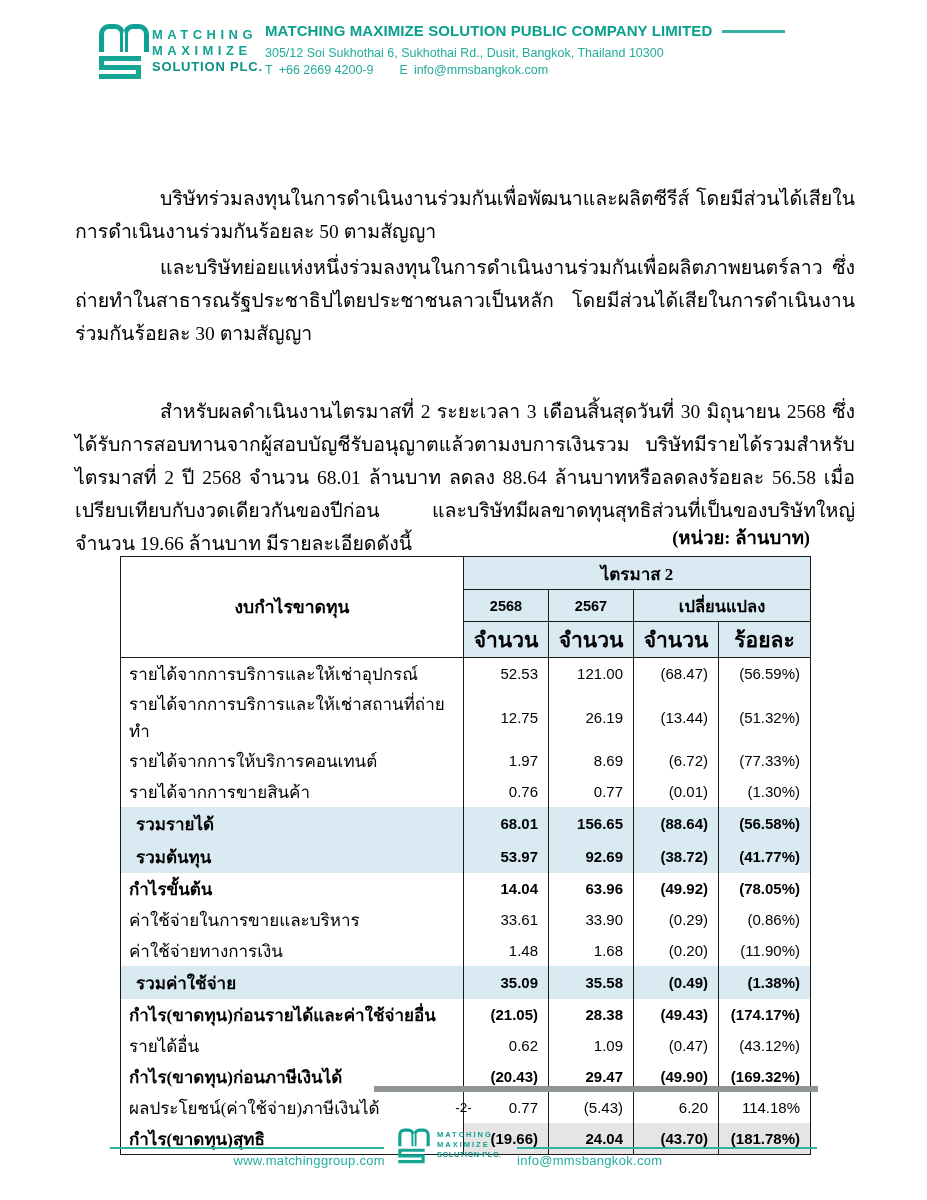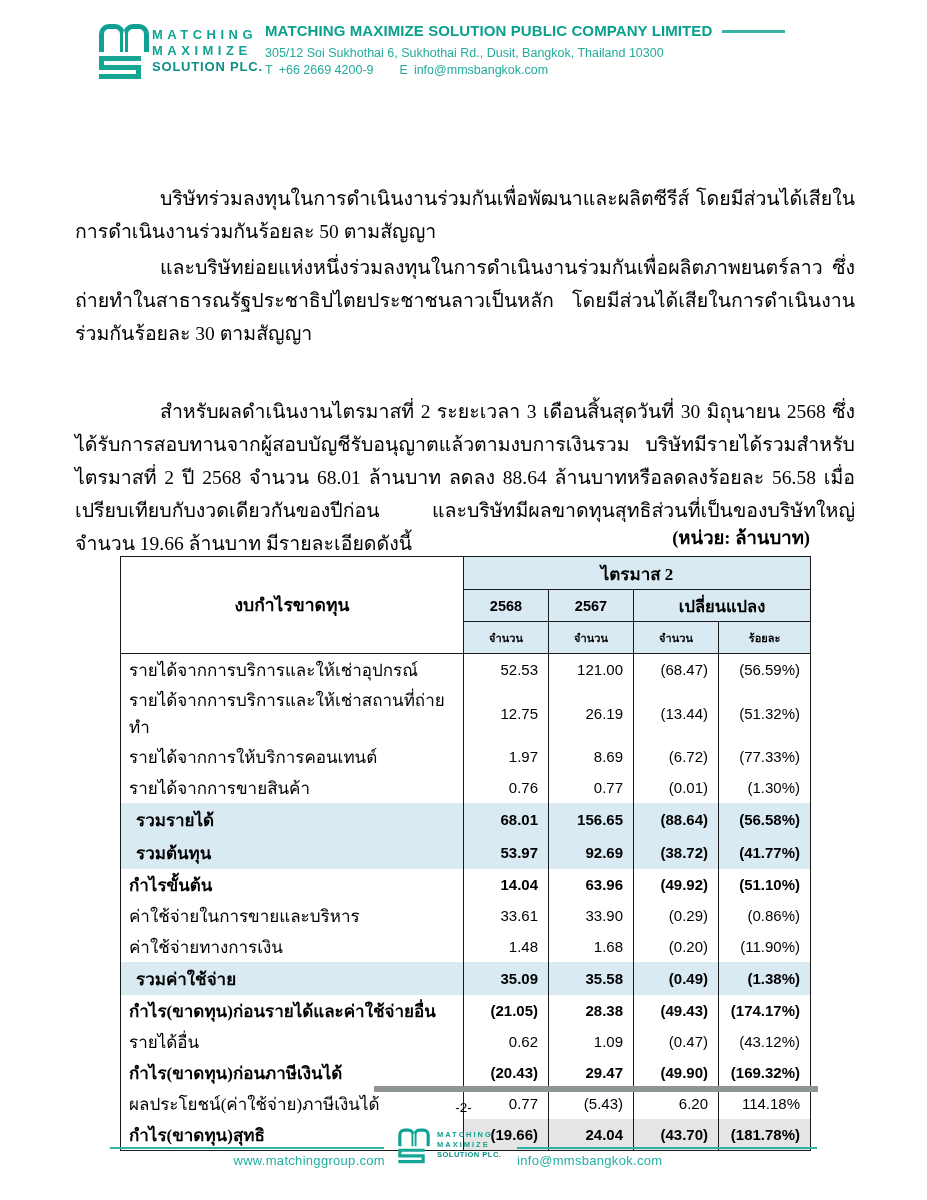--- a/index.html
+++ b/index.html
@@ -33,21 +33,21 @@
   
   .tbl-wrap{position:absolute;left:120px;top:556px;}
   table.fin{border-collapse:collapse;table-layout:fixed;width:690px;border:1px solid #1a1a1a;}
   table.fin td{overflow:hidden;}
   thead td{border:1px solid #1a1a1a;background:#D9EAF2;text-align:center;vertical-align:middle;
            font-weight:bold;}
   td.corner{background:#ffffff;font-size:17.5px;}
   td.hgroup{font-size:17px;height:30px;}
   td.hyear{font-family:"Liberation Sans",sans-serif;font-size:14.5px;height:29px;}
   td.hchange{font-size:16.5px;height:29px;}
-  td.hsub{font-size:11px;height:29px;text-align:center;}
+  td.hsub{font-size:21px;height:29px;text-align:center;}
   tbody td{border-left:1px solid #1a1a1a;border-right:1px solid #1a1a1a;border-top:none;border-bottom:none;
            height:29px;vertical-align:middle;}
   td.lbl{font-size:17px;padding-left:8px;}
   td.num{font-family:"Liberation Sans",sans-serif;font-size:15px;text-align:right;padding-right:10px;}
   tr.r-total td{background:#D9EAF2;font-weight:bold;height:31px;}
   tr.r-total td.lbl{padding-left:15px;}
   tr.r-bold td{font-weight:bold;}
   tr.r-net td{font-weight:bold;}
   tr.r-net td.num{background:#e5e5e5;}
   .tbl-shadow{position:absolute;left:374px;top:1086px;width:444px;height:6px;background:#8f9496;}
@@ -172,21 +172,21 @@
           <td class="num">53.97</td>
           <td class="num">92.69</td>
           <td class="num">(38.72)</td>
           <td class="num">(41.77%)</td>
         </tr>
         <tr class="r-bold">
           <td class="lbl">กำไรขั้นต้น</td>
           <td class="num">14.04</td>
           <td class="num">63.96</td>
           <td class="num">(49.92)</td>
-          <td class="num">(51.10%)</td>
+          <td class="num">(78.05%)</td>
         </tr>
         <tr class="r-normal">
           <td class="lbl">ค่าใช้จ่ายในการขายและบริหาร</td>
           <td class="num">33.61</td>
           <td class="num">33.90</td>
           <td class="num">(0.29)</td>
           <td class="num">(0.86%)</td>
         </tr>
         <tr class="r-normal">
           <td class="lbl">ค่าใช้จ่ายทางการเงิน</td>

